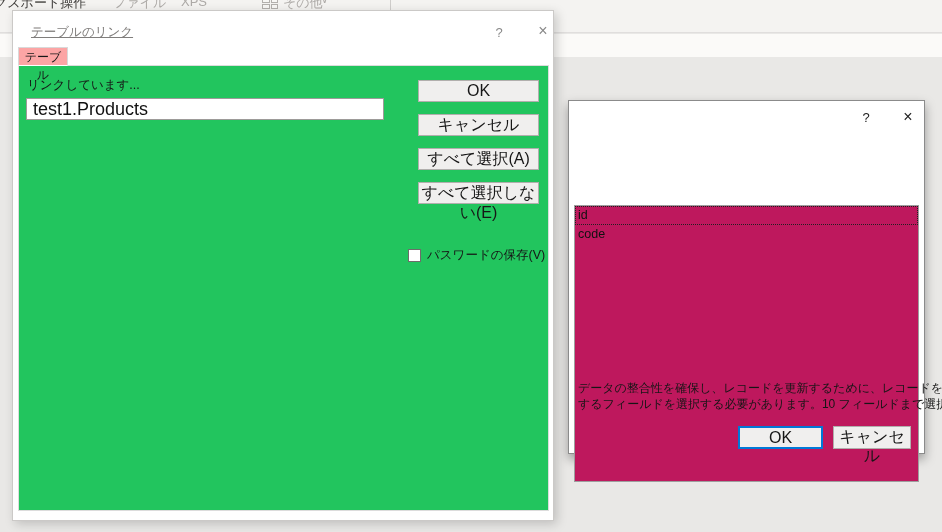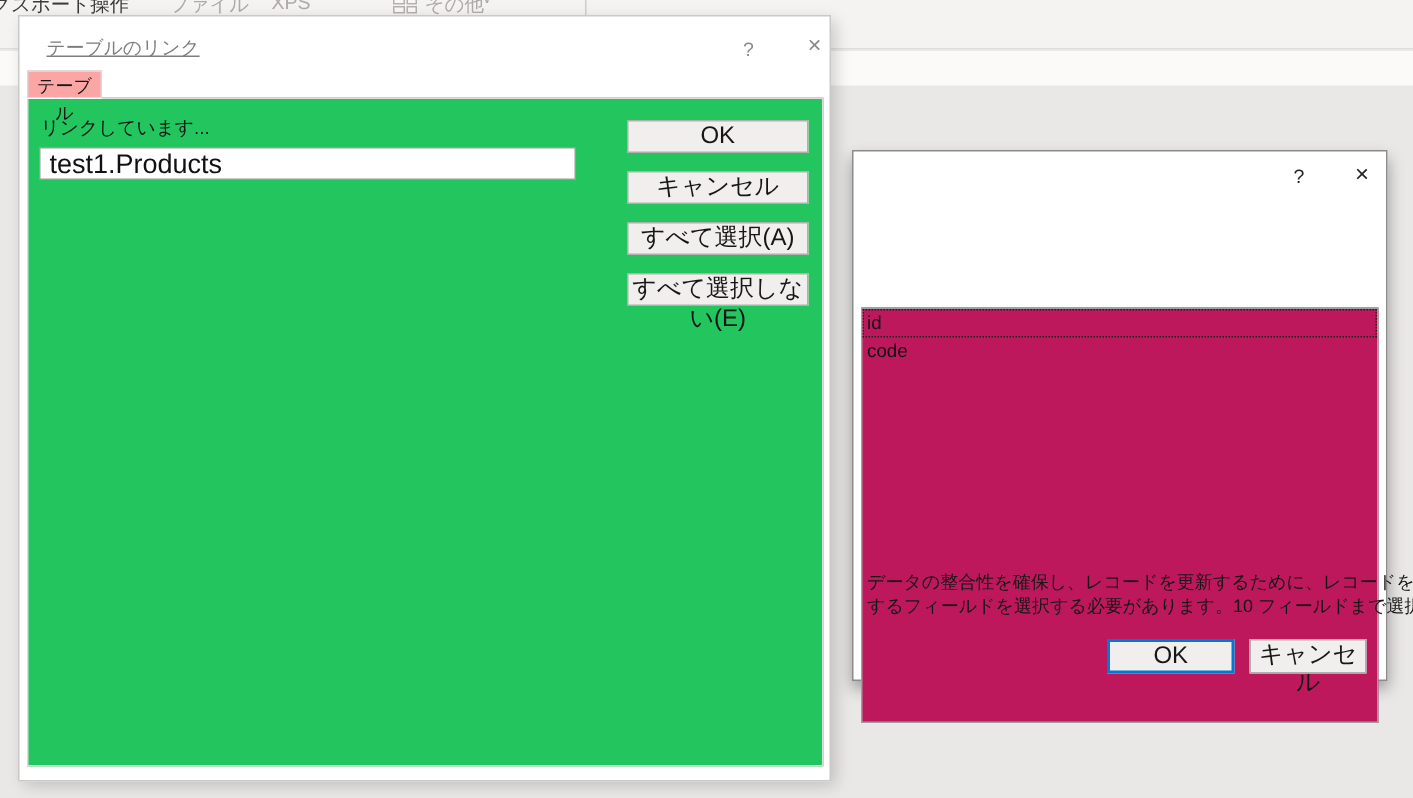--- a/index.html
+++ b/index.html
@@ -99,20 +99,24 @@
       <span class="txt" style="left:8px; top:11px">リンクしています...</span>
 
       <input class="link-input" type="text" readonly="" value="test1.Products" style="">
 
 
       <div class="btn btn-col" style="top:14px">OK</div>
       <div class="btn btn-col" style="top:48px">キャンセル</div>
       <div class="btn btn-col" style="top:82px">すべて選択(A)</div>
       <div class="btn btn-col" style="top:116px">すべて選択しない(E)</div>
 
+      <div class="chk-row">
+        <span class="chk-box"></span>
+        <span class="chk-label">パスワードの保存(V)</span>
+      </div>
     </div>
   </div>
 
   <div class="dlg dlg-sel">
     <span class="cap-btn cap-help">?</span>
     <span class="cap-btn cap-close">×</span>
 
 
     <div class="listbox">
       <div class="list-item focused">id</div>

